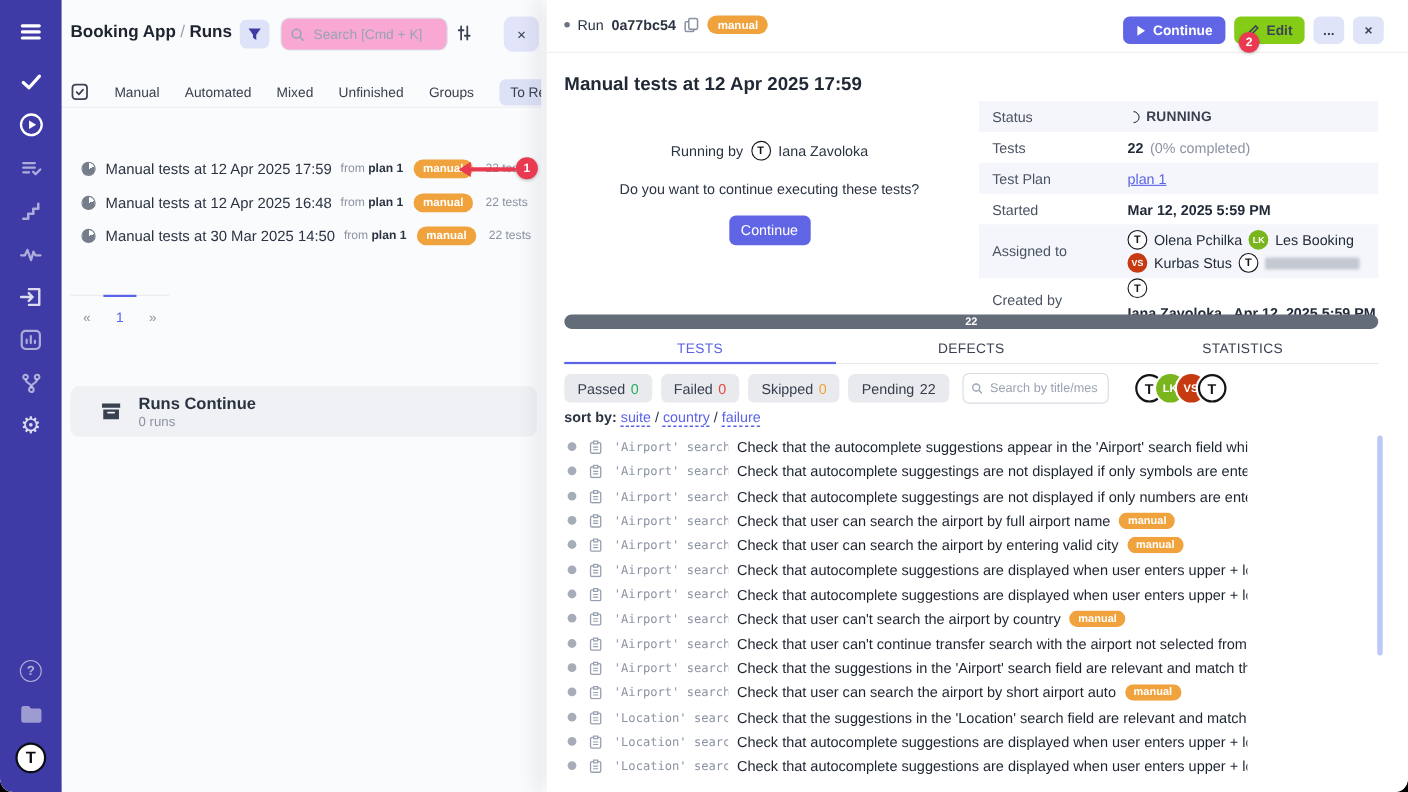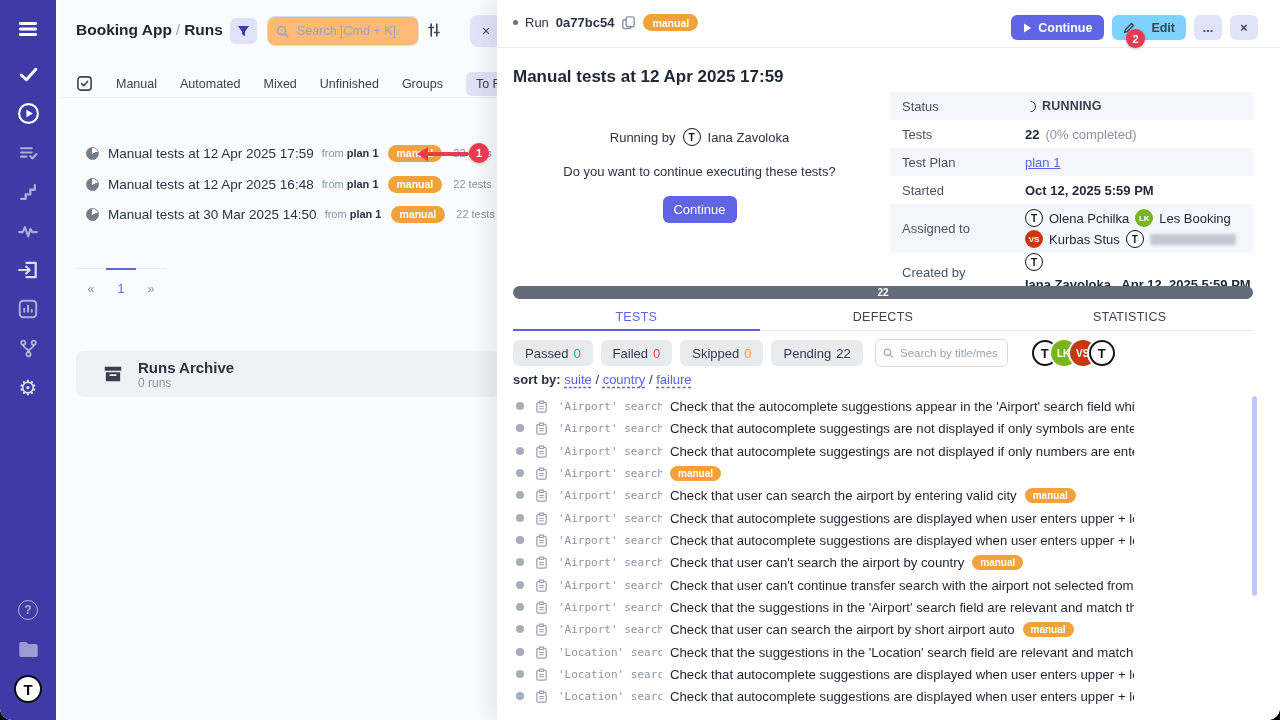--- a/index.html
+++ b/index.html
@@ -18,28 +18,28 @@
   .sb-semi { color:rgba(255,255,255,.82); }
   .gear-glyph { font-size:21px; line-height:1; }
   .help-circle { width:20px; height:20px; border:1.8px solid rgba(255,255,255,.58); border-radius:50%;
                  display:flex; align-items:center; justify-content:center; font-size:12px; font-weight:700;
                  color:rgba(255,255,255,.58); }
   .sb-avatar { width:28px; height:28px; border-radius:50%; background:#fff; border:2px solid #0c0d12;
                display:flex; align-items:center; justify-content:center; font-weight:900; font-size:15px;
                color:#0c0d12; position:relative; }
 
   
-  .left-panel { position:absolute; left:60px; top:0; width:444px; height:720px; background:#fafbfc;
+  .left-panel { position:absolute; left:48px; top:0; width:444px; height:720px; background:#fafbfc;
                 overflow:hidden; z-index:1; }
   .breadcrumb { position:absolute; left:16px; top:21px; font-size:15.5px; color:#1d2430; font-weight:700; }
   .breadcrumb .sep { color:#9aa3b2; font-weight:400; padding:0 4px; }
   .filter-btn { position:absolute; left:170px; top:18px; width:27px; height:26px; background:#dfe3fa;
                 border-radius:6px; display:flex; align-items:center; justify-content:center; cursor:pointer;
                 color:#3e3ba6; }
-  .search-box { position:absolute; left:207px; top:16px; width:152px; height:30px; background:#fdba74;
+  .search-box { position:absolute; left:207px; top:16px; width:152px; height:30px; background:#f9a8d4;
                 border:1px solid #dcdee6; border-radius:8px; display:flex; align-items:center; padding:0 8px; }
   .search-box svg { flex:none; color:#9aa3b2; }
   .search-box input { border:none; outline:none; width:100%; margin-left:6px; font-size:12.5px; color:#3a414e;
                       background:transparent; font-family:"Liberation Sans",sans-serif; }
   .search-box input::placeholder { color:#9aa3b2; }
   .sliders-btn { position:absolute; left:366px; top:22px; color:#3c4453; cursor:pointer; }
   .lp-close { position:absolute; left:410px; top:15px; width:32px; height:32px; background:#e2e5f9;
               border-radius:8px; border:none; color:#3c4453; font-size:14px; display:flex; align-items:center;
               justify-content:center; cursor:pointer; }
   .lp-tabs { position:absolute; left:16px; top:70px; height:27px; display:flex; align-items:center; gap:23px;
@@ -78,21 +78,21 @@
   .rp-header { position:absolute; left:0; top:0; width:783px; height:48px; border-bottom:1px solid #ededf0; }
   .rp-run-id { position:absolute; left:16px; top:14px; display:flex; align-items:center; gap:7px; }
   .rp-bullet { width:5px; height:5px; border-radius:50%; background:#6b7280; }
   .rp-run-label { font-size:13px; color:#2a3342; }
   .rp-run-hash { font-size:13px; font-weight:700; color:#2a3342; }
   .copy-ic { color:#8a93a2; display:flex; cursor:pointer; }
   .rp-actions { position:absolute; right:22px; top:15px; display:flex; gap:8px; align-items:center; }
   .btn { border:none; border-radius:6px; height:25px; font-size:12.5px; display:flex; align-items:center;
          justify-content:center; cursor:pointer; font-family:"Liberation Sans",sans-serif; }
   .btn-primary { background:#6065e5; color:#fff; padding:0 12px; gap:6px; font-weight:600; }
-  .btn-light { background:#7dd3fc; color:#3c4453; padding:0 11px; gap:16px; font-weight:600;text-align:center; }
+  .btn-light { background:#84cc16; color:#3c4453; padding:0 11px; gap:6px; font-weight:600;text-align:center; }
   .btn-sq { background:#e0e4f9; color:#3c4453; width:28px; font-weight:700; }
   .rp-title { position:absolute; left:16px; top:56px; font-size:17px; font-weight:700; color:#212936; }
 
   .rp-center { position:absolute; left:16px; top:128px; width:373px; display:flex; flex-direction:column;
                align-items:center; }
   .running-by { display:flex; align-items:center; gap:7px; font-size:13px; color:#2a3342; }
   .question { margin-top:18px; font-size:13px; color:#2a3342; white-space:nowrap; }
   .cta { margin-top:17px; width:74px; height:27px; background:#6065e5; color:#fff; border:none;
          border-radius:6px; font-size:13px; cursor:pointer; font-family:"Liberation Sans",sans-serif; }
 
@@ -320,21 +320,21 @@
       <span class="page-cell">»</span>
     </div>
 
     <div class="archive-card">
       <svg width="22" height="22" viewBox="0 0 20 20">
           <path d="M2.5 3.5h15v4h-15z M3.5 8.5h13v8h-13z" fill="currentColor"></path>
           <path d="M7.5 11h5" stroke="#f0f1f4" stroke-width="1.6" stroke-linecap="round"></path>
           <path d="M2.5 7.5h15" stroke="#f0f1f4" stroke-width="1"></path>
         </svg>
       <span class="archive-txt">
-        <span class="archive-title" style="display:block">Runs Archive</span>
+        <span class="archive-title" style="display:block">Runs Continue</span>
         <span class="archive-sub" style="display:block">0 runs</span>
       </span>
     </div>
   </section>
 
   <section class="run-panel">
     <div class="rp-header">
       <div class="rp-run-id">
         <span class="rp-bullet"></span>
         <span class="rp-run-label">Run</span>
@@ -397,21 +397,21 @@
           </span>
       </div>
       <div class="info-row alt">
         <span class="info-label">Test Plan</span>
         <span class="info-value">
             <a class="link">plan 1</a>
           </span>
       </div>
       <div class="info-row">
         <span class="info-label">Started</span>
-        <span class="info-value semibold">Oct 12, 2025 5:59 PM</span>
+        <span class="info-value semibold">Mar 12, 2025 5:59 PM</span>
       </div>
       <div class="info-row alt tall">
         <span class="info-label">Assigned to</span>
         <span class="assignee-lines">
           <span class="assignee-line">
             <span class="t-avatar">T</span>
             <span>Olena Pchilka</span>
             <span class="c-avatar av-green">LK</span>
             <span>Les Booking</span>
           </span>
@@ -530,20 +530,21 @@
         <span class="tdot"></span>
         <span class="tclip">
             <svg width="13" height="13" viewBox="0 0 14 14" fill="none" stroke="currentColor" stroke-width="1.3">
               <rect x="2" y="2.5" width="10" height="10.5" rx="1.5"></rect>
               <path d="M5 1.2h4v2.6H5z" fill="#fff" stroke-width="1.2"></path>
               <path d="M4.5 7h5M4.5 9.5h5" stroke-width="1.1"></path>
             </svg>
           </span>
         <span class="tsuite">'Airport' search...</span>
         <span class="ttitle">
+            <span class="txt">Check that user can search the airport by full airport name</span>
             <span class="badge">manual</span>
           </span>
       </div>
       <div class="trow" style="top:90px">
         <span class="tdot"></span>
         <span class="tclip">
             <svg width="13" height="13" viewBox="0 0 14 14" fill="none" stroke="currentColor" stroke-width="1.3">
               <rect x="2" y="2.5" width="10" height="10.5" rx="1.5"></rect>
               <path d="M5 1.2h4v2.6H5z" fill="#fff" stroke-width="1.2"></path>
               <path d="M4.5 7h5M4.5 9.5h5" stroke-width="1.1"></path>

